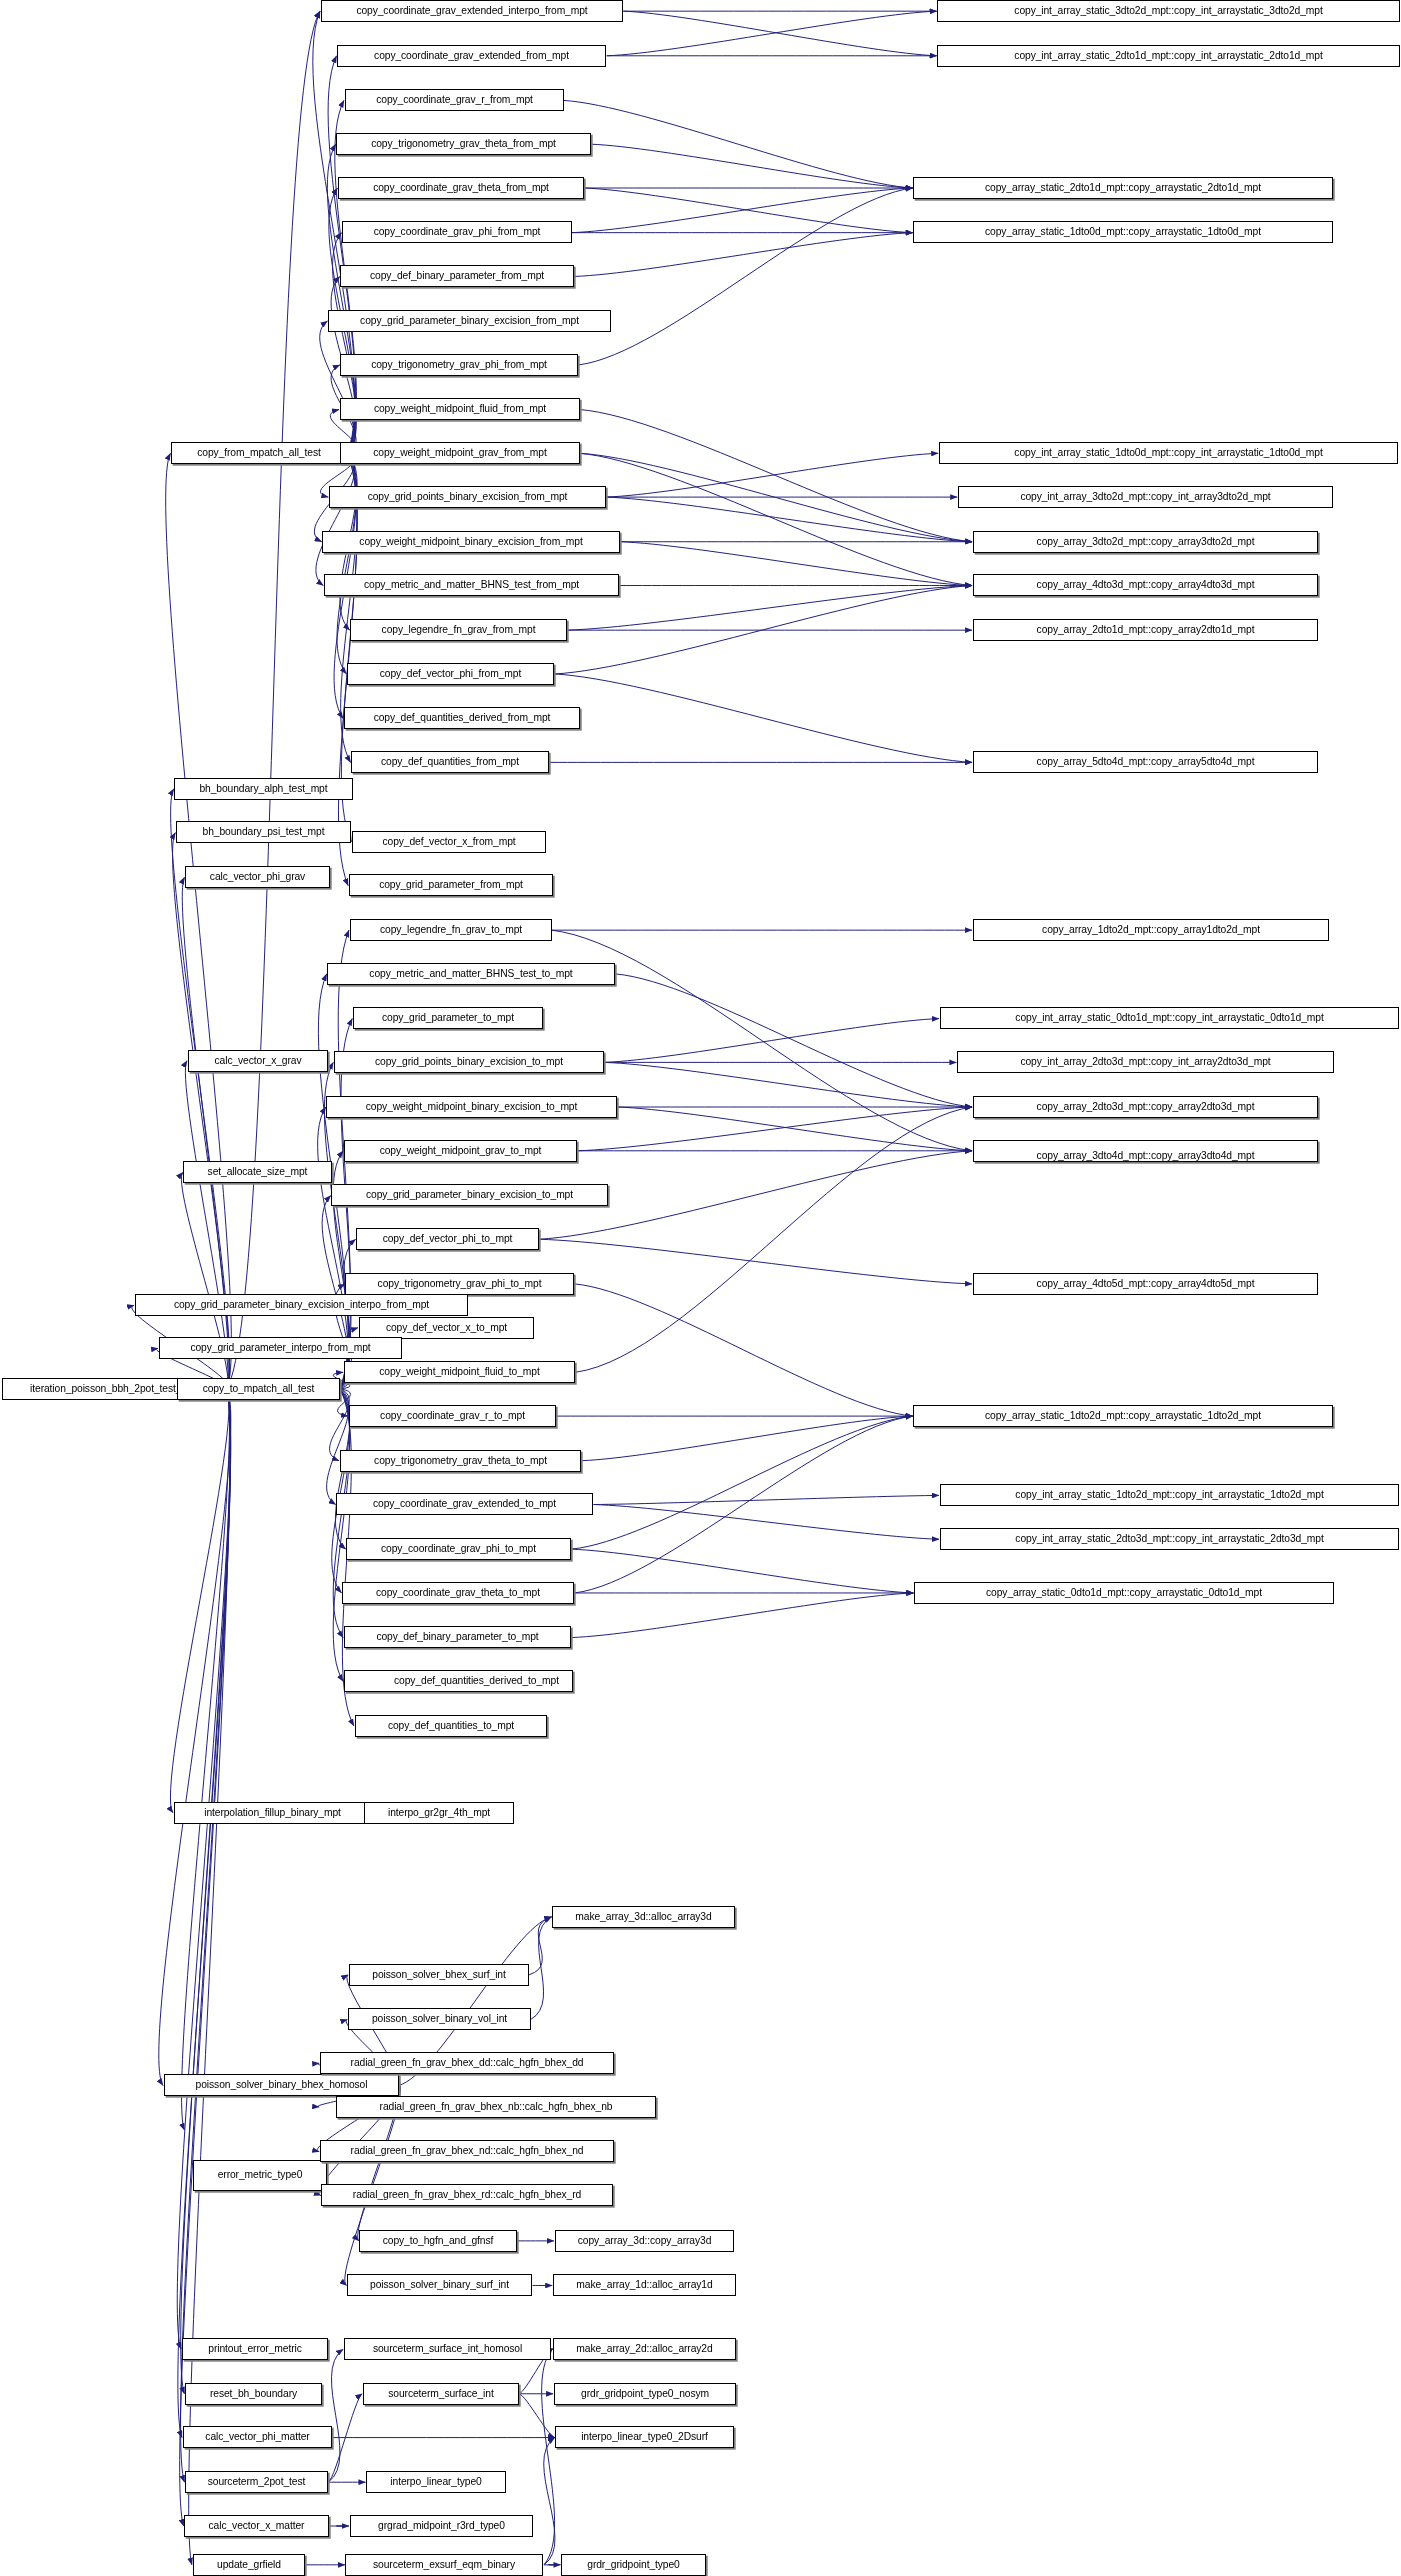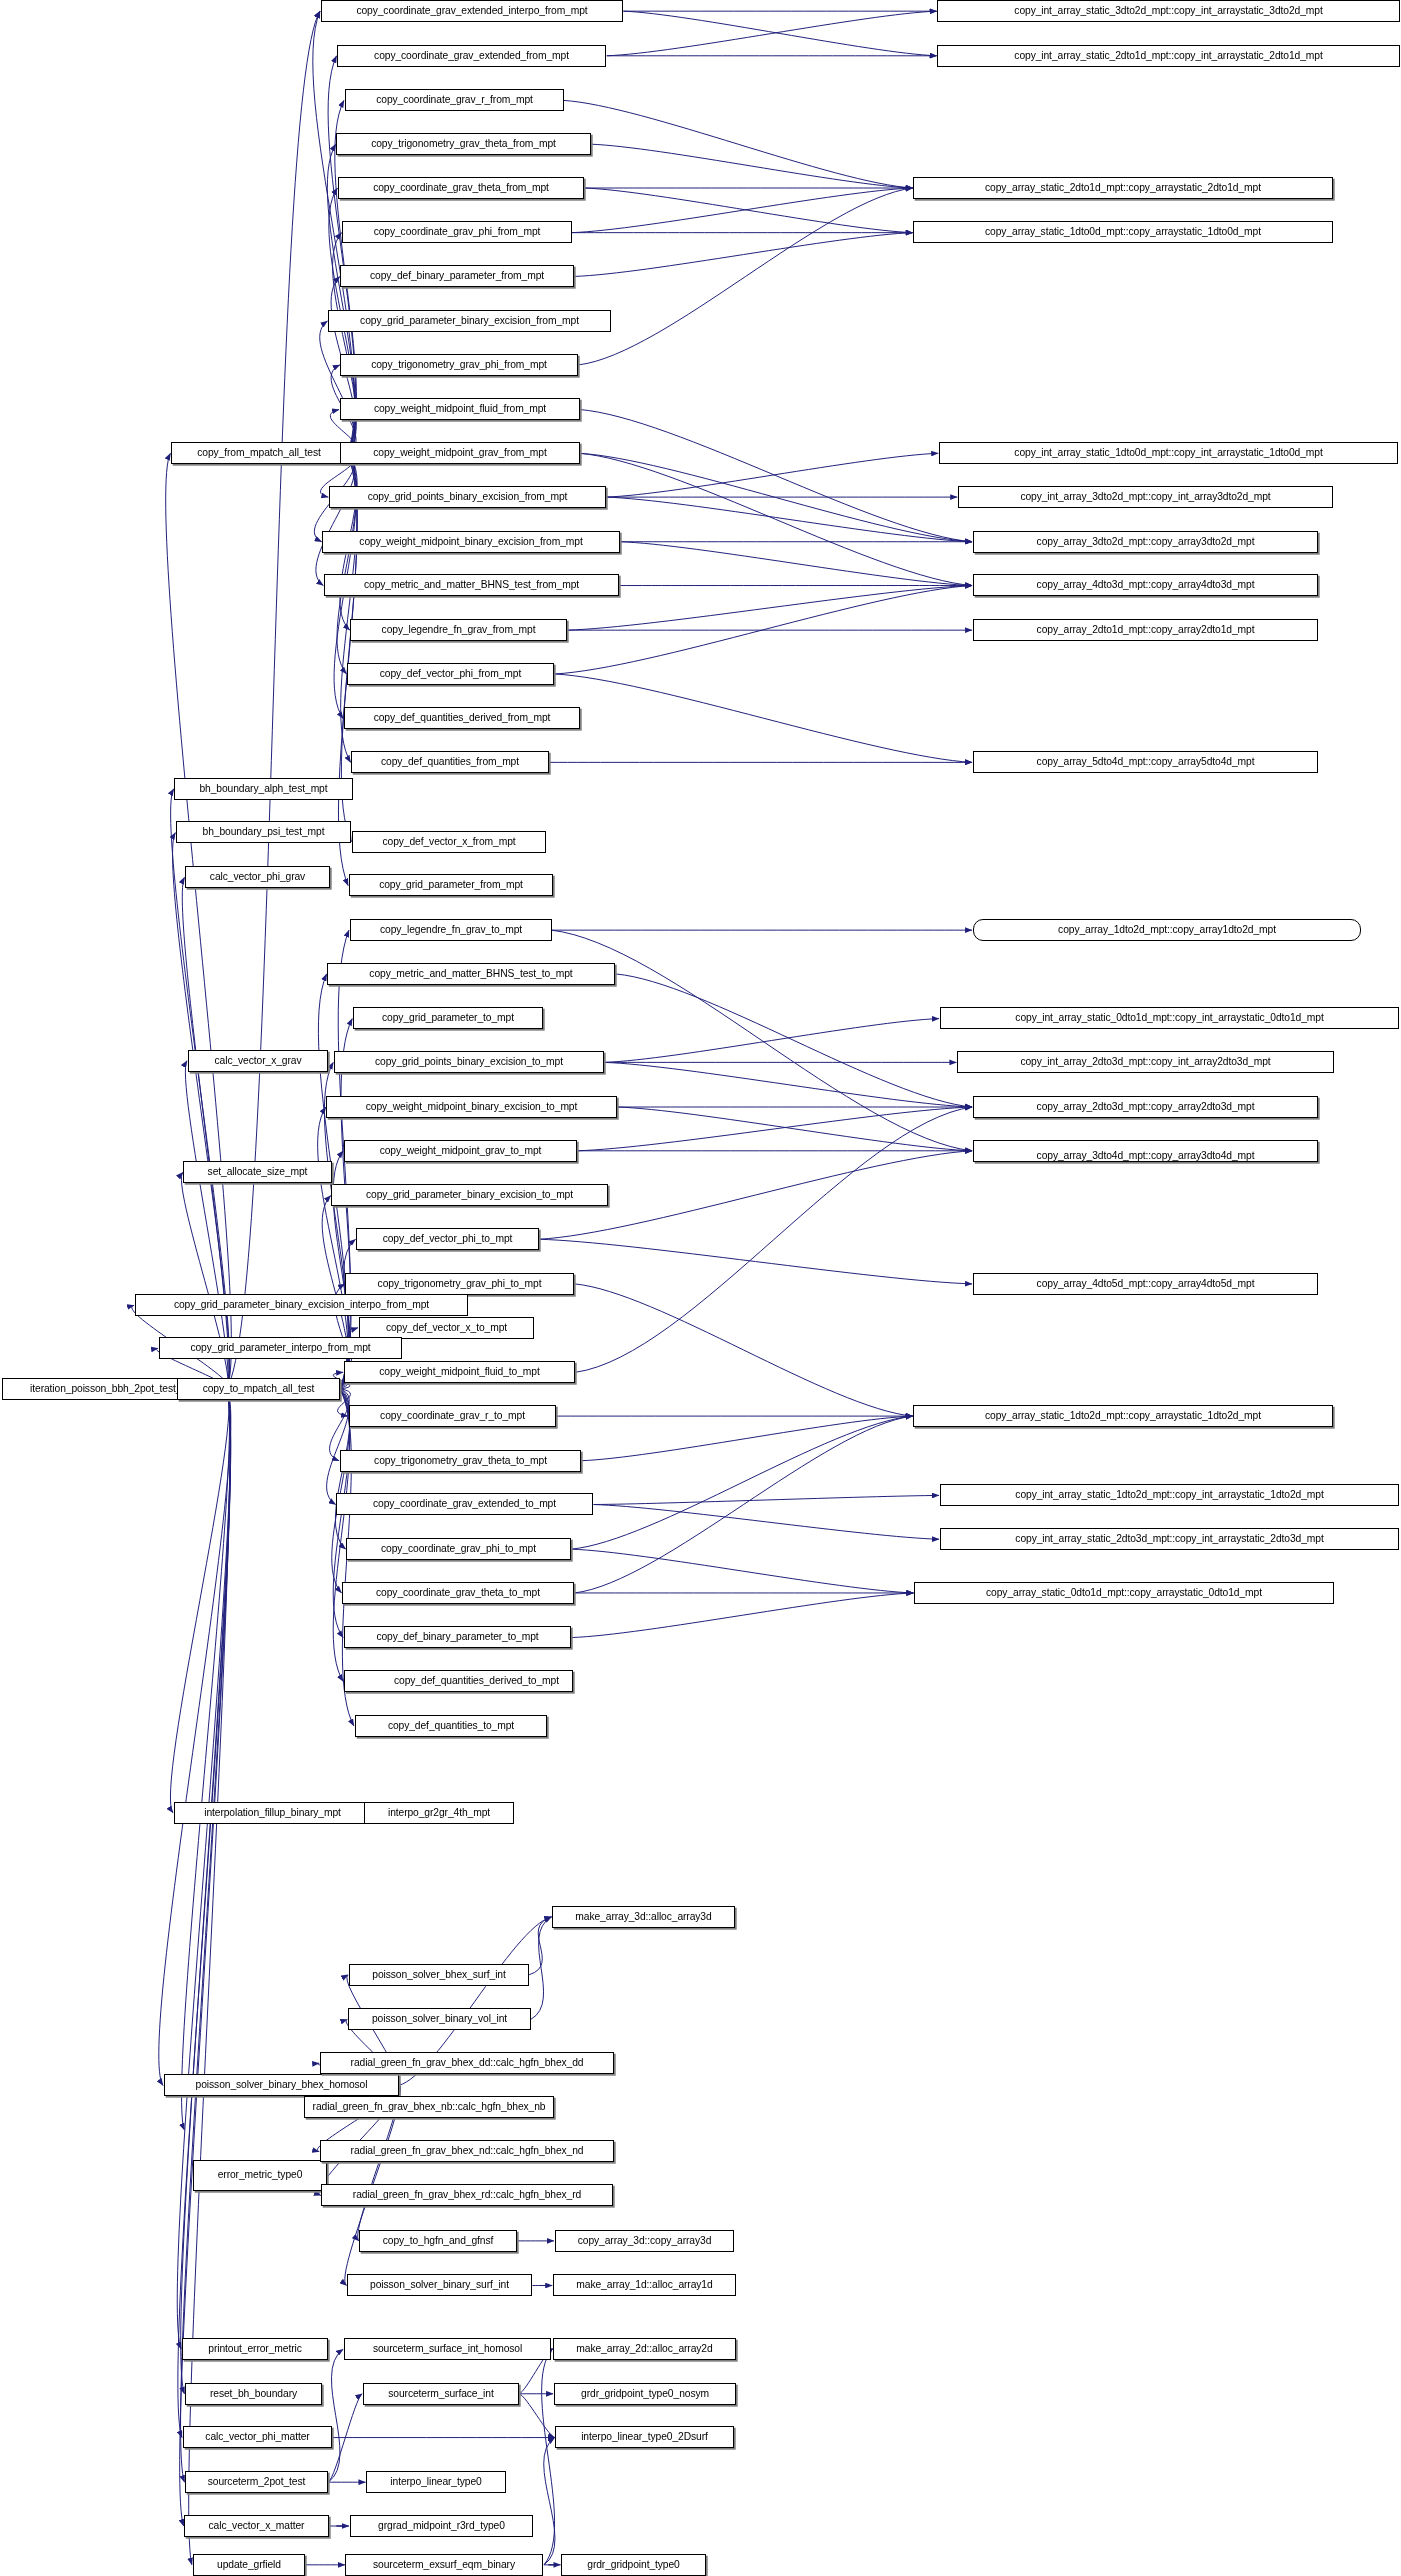--- a/index.html
+++ b/index.html
@@ -298,21 +298,21 @@
       </div>
       <div class="node" style="left: 352px; top: 831px; width: 194px; height: 22px;">
         <span class="node-label">copy_def_vector_x_from_mpt</span>
       </div>
       <div class="node shadow" style="left: 349px; top: 874px; width: 204px; height: 22px;">
         <span class="node-label">copy_grid_parameter_from_mpt</span>
       </div>
       <div class="node" style="left: 350px; top: 919px; width: 202px; height: 22px;">
         <span class="node-label">copy_legendre_fn_grav_to_mpt</span>
       </div>
-      <div class="node" style="left: 973px; top: 919px; width: 388px; height: 22px; border-radius: 10px;">
+      <div class="node" style="left: 973px; top: 919px; width: 356px; height: 22px;">
         <span class="node-label">copy_array_1dto2d_mpt::copy_array1dto2d_mpt</span>
       </div>
       <div class="node shadow" style="left: 327px; top: 963px; width: 288px; height: 22px;">
         <span class="node-label">copy_metric_and_matter_BHNS_test_to_mpt</span>
       </div>
       <div class="node shadow" style="left: 353px; top: 1007px; width: 190px; height: 22px;">
         <span class="node-label">copy_grid_parameter_to_mpt</span>
       </div>
       <div class="node" style="left: 940px; top: 1007px; width: 459px; height: 22px;">
         <span class="node-label">copy_int_array_static_0dto1d_mpt::copy_int_arraystatic_0dto1d_mpt</span>
@@ -406,21 +406,21 @@
       </div>
       <div class="node" style="left: 348px; top: 2008px; width: 183px; height: 22px;">
         <span class="node-label">poisson_solver_binary_vol_int</span>
       </div>
       <div class="node shadow" style="left: 164px; top: 2074px; width: 235px; height: 22px;">
         <span class="node-label">poisson_solver_binary_bhex_homosol</span>
       </div>
       <div class="node shadow" style="left: 320px; top: 2052px; width: 294px; height: 22px;">
         <span class="node-label">radial_green_fn_grav_bhex_dd::calc_hgfn_bhex_dd</span>
       </div>
-      <div class="node shadow" style="left: 304px; top: 2096px; width: 250px; height: 22px; text-align: center;">
+      <div class="node shadow" style="left: 336px; top: 2096px; width: 320px; height: 22px; text-align: center;">
         <span class="node-label">radial_green_fn_grav_bhex_nb::calc_hgfn_bhex_nb</span>
       </div>
       <div class="node shadow" style="left: 193px; top: 2119px; width: 134px; height: 31px; margin-top: 41px;">
         <span class="node-label">error_metric_type0</span>
       </div>
       <div class="node shadow" style="left: 320px; top: 2140px; width: 294px; height: 22px;">
         <span class="node-label">radial_green_fn_grav_bhex_nd::calc_hgfn_bhex_nd</span>
       </div>
       <div class="node shadow" style="left: 321px; top: 2184px; width: 292px; height: 22px;">
         <span class="node-label">radial_green_fn_grav_bhex_rd::calc_hgfn_bhex_rd</span>

